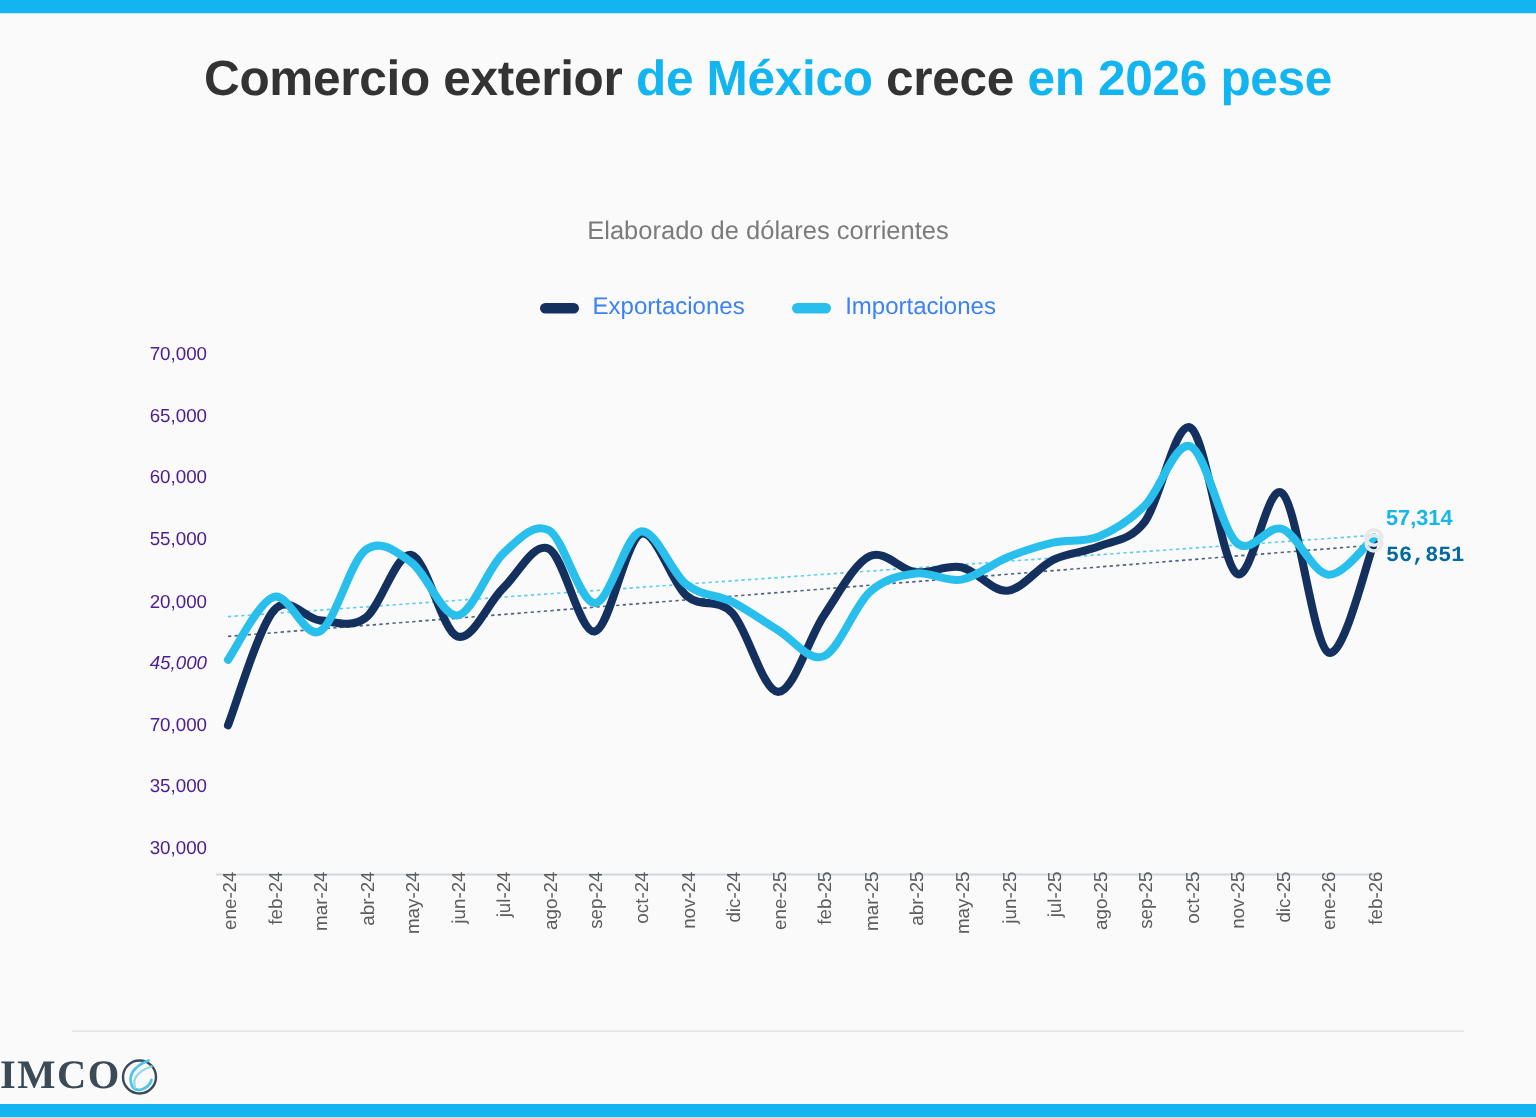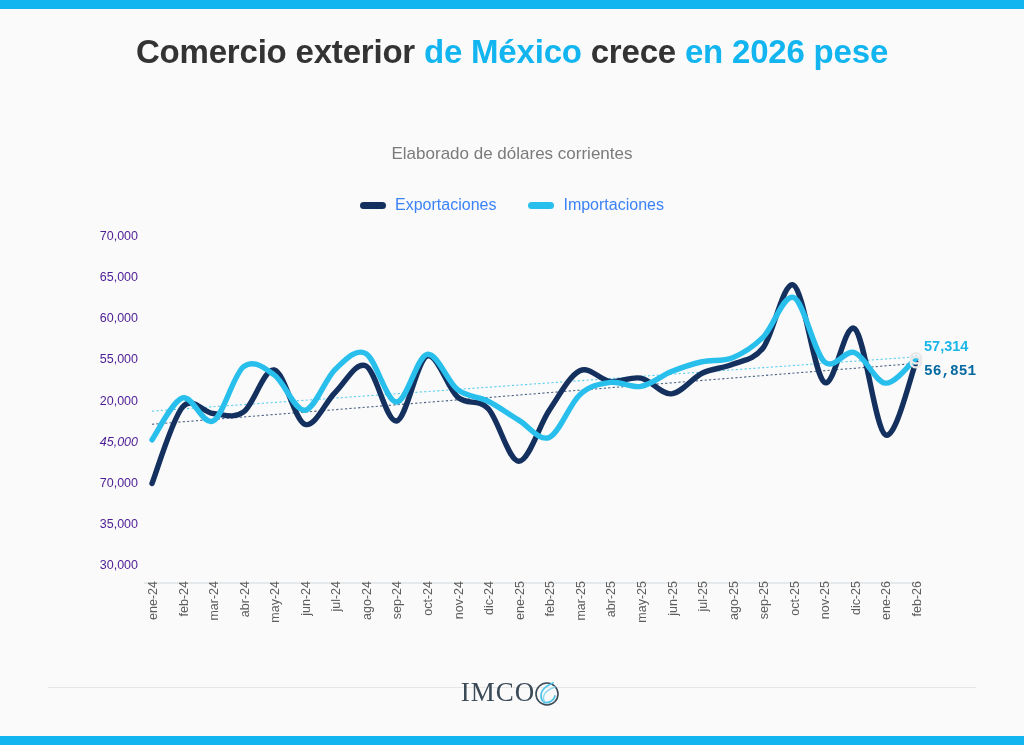--- a/index.html
+++ b/index.html
@@ -153,26 +153,26 @@
     position: absolute;
     top: 678px;
     left: 48px;
     width: 928px;
     height: 1px;
     background: #e6e6e6;
   }
 
   .logo {
     position: absolute;
-    top: 668px;
+    top: 692px;
     left: 0;
     width: 1024px;
     display: flex;
-    justify-content: center;
     align-items: center;
+    font-weight: bold;
   }
   .logo-text {
     font-family: "Liberation Serif", serif;
     font-size: 27px;
     letter-spacing: 1px;
     color: #3a4a57;
   }
 </style>
 </head>
 <body>

